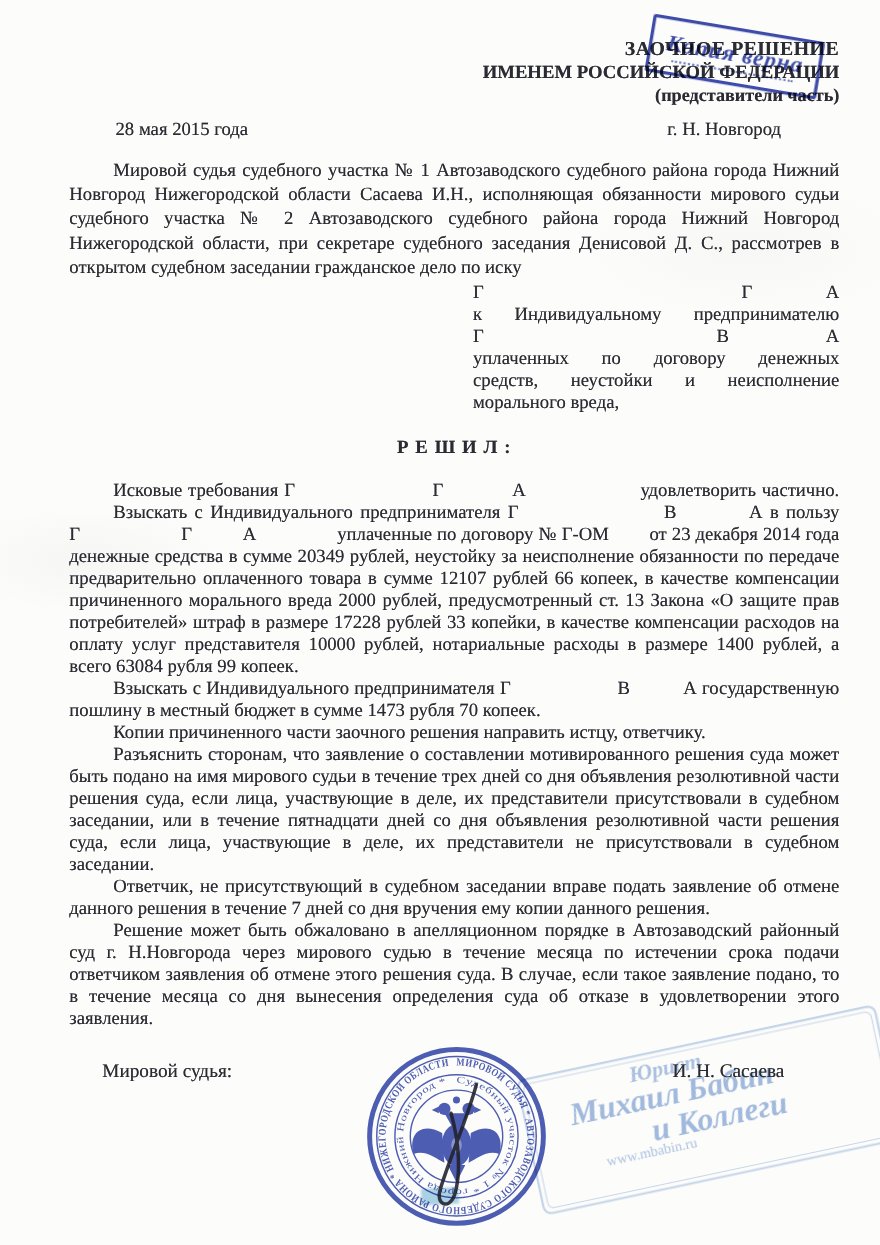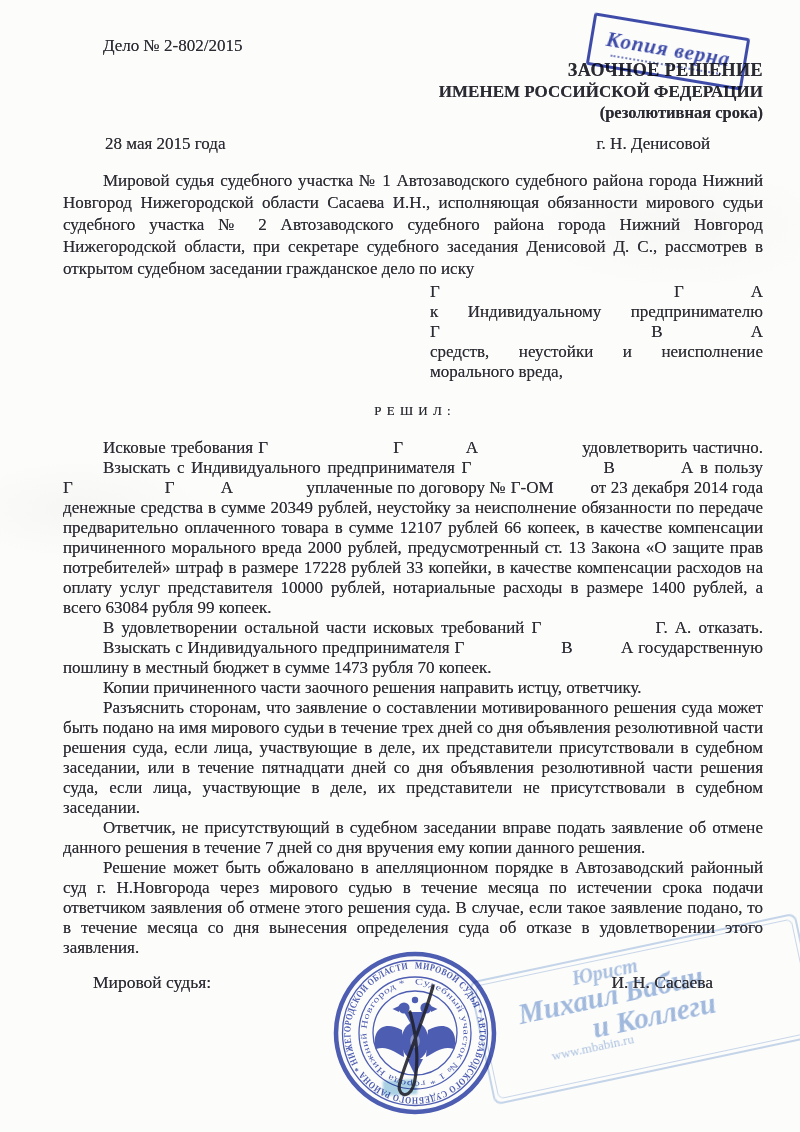--- a/index.html
+++ b/index.html
@@ -22,24 +22,24 @@
   .title-2{font-size:17px;font-weight:bold;}
   .title-3{font-size:16.5px;font-weight:bold;}
   .date-row{display:flex;justify-content:space-between;margin-top:11px;
     padding:0 53px 0 42px;font-size:17px;}
   .para{font-size:17px;line-height:20px;text-align:justify;text-indent:40px;margin:0;}
   .intro{margin-top:16px;line-height:22px;}
   .party{margin:2px 4px 0 367px;width:333px;font-size:17px;line-height:20px;}
   .party-line{text-align:justify;text-align-last:justify;white-space:pre-wrap;}
   .party-line.last{text-align-last:left;}
   .guided{margin-top:8px;}
-  .resolved{text-align:center;font-size:13px;margin:21px 0 19px;font-weight:normal;
+  .resolved{text-align:center;font-size:17px;margin:21px 0 19px;font-weight:bold;
     letter-spacing:1px;}
   .just-last{text-align-last:justify;}
-  .sig-row{display:flex;justify-content:space-between;margin-top:14px;
+  .sig-row{display:flex;justify-content:space-between;margin-top:27px;
     padding:0 50px 0 30px;font-size:17.5px;}
   
   .copy-stamp{
     position:absolute;left:589px;top:25px;width:152px;height:47px;
     border:3px solid #2e3da6;border-radius:3px;
     transform:rotate(9.5deg);z-index:3;mix-blend-mode:multiply;opacity:.92;
     display:flex;flex-direction:column;align-items:center;justify-content:center;
     color:#2e3da6;filter:blur(.3px);
   }
   .copy-stamp .txt{font-size:21px;font-weight:bold;font-style:italic;letter-spacing:1px;}
@@ -77,49 +77,48 @@
       <div class="wm-small">Юрист</div>
       <div class="wm-big">Михаил Бабин</div>
       <div class="wm-big2">и Коллеги</div>
       <div class="wm-url">www.mbabin.ru</div>
     </div>
   </div>
 
   <div class="smudge"></div>
 
   <div class="doc">
-    <div class="case-number">Дело № 2-802/2015</div>
 
     <div class="title-block">
       <div class="title-1">ЗАОЧНОЕ РЕШЕНИЕ</div>
       <div class="title-2">ИМЕНЕМ РОССИЙСКОЙ ФЕДЕРАЦИИ</div>
-      <div class="title-3">(резолютивная срока)</div>
+      <div class="title-3">(представители часть)</div>
     </div>
 
     <div class="date-row">
       <span>28 мая 2015 года</span>
-      <span>г. Н. Денисовой</span>
+      <span>г. Н. Новгород</span>
     </div>
 
     <p class="para intro">Мировой судья судебного участка № 1 Автозаводского судебного района города Нижний Новгород Нижегородской области Сасаева И.Н., исполняющая обязанности мирового судьи судебного участка № 2 Автозаводского судебного района города Нижний Новгород Нижегородской области, при секретаре судебного заседания Денисовой Д. С., рассмотрев в открытом судебном заседании гражданское дело по иску</p>
 
     <div class="party">
       <div class="party-line">Г&nbsp;&nbsp;&nbsp;&nbsp;&nbsp;&nbsp;&nbsp;&nbsp;&nbsp;&nbsp;&nbsp;&nbsp;&nbsp;&nbsp;&nbsp;&nbsp;&nbsp;&nbsp;&nbsp;&nbsp;&nbsp;&nbsp;&nbsp;&nbsp;&nbsp;&nbsp;&nbsp;&nbsp;Г&nbsp;&nbsp;&nbsp;&nbsp;&nbsp;&nbsp;&nbsp;&nbsp;А</div>
       <div class="party-line">к Индивидуальному предпринимателю</div>
       <div class="party-line">Г&nbsp;&nbsp;&nbsp;&nbsp;&nbsp;&nbsp;&nbsp;&nbsp;&nbsp;&nbsp;&nbsp;&nbsp;&nbsp;&nbsp;&nbsp;&nbsp;&nbsp;&nbsp;&nbsp;&nbsp;&nbsp;&nbsp;&nbsp;&nbsp;В&nbsp;&nbsp;&nbsp;&nbsp;&nbsp;&nbsp;&nbsp;&nbsp;&nbsp;&nbsp;А</div>
+      <div class="party-line">уплаченных по договору денежных</div>
       <div class="party-line">средств, неустойки и неисполнение</div>
       <div class="party-line last">морального вреда,</div>
     </div>
 
 
     <div class="resolved">Р Е Ш И Л :</div>
 
     <p class="para just-last">Исковые требования Г&nbsp;&nbsp;&nbsp;&nbsp;&nbsp;&nbsp;&nbsp;&nbsp;&nbsp;&nbsp;&nbsp;&nbsp;&nbsp;&nbsp;&nbsp;&nbsp;&nbsp;&nbsp;&nbsp;&nbsp;&nbsp;&nbsp;&nbsp;&nbsp;Г&nbsp;&nbsp;&nbsp;&nbsp;&nbsp;&nbsp;&nbsp;&nbsp;&nbsp;&nbsp;&nbsp;&nbsp;А&nbsp;&nbsp;&nbsp;&nbsp;&nbsp;&nbsp;&nbsp;&nbsp;&nbsp;&nbsp;&nbsp;&nbsp;&nbsp;&nbsp;&nbsp;&nbsp;&nbsp;&nbsp;&nbsp;&nbsp;удовлетворить частично.</p>
     <p class="para">Взыскать с Индивидуального предпринимателя Г&nbsp;&nbsp;&nbsp;&nbsp;&nbsp;&nbsp;&nbsp;&nbsp;&nbsp;&nbsp;&nbsp;&nbsp;&nbsp;&nbsp;&nbsp;&nbsp;&nbsp;&nbsp;&nbsp;&nbsp;В&nbsp;&nbsp;&nbsp;&nbsp;&nbsp;&nbsp;&nbsp;&nbsp;&nbsp;&nbsp;А в пользу Г&nbsp;&nbsp;&nbsp;&nbsp;&nbsp;&nbsp;&nbsp;&nbsp;&nbsp;&nbsp;&nbsp;&nbsp;&nbsp;&nbsp;&nbsp;&nbsp;&nbsp;&nbsp;&nbsp;&nbsp;Г&nbsp;&nbsp;&nbsp;&nbsp;&nbsp;&nbsp;&nbsp;&nbsp;&nbsp;&nbsp;А&nbsp;&nbsp;&nbsp;&nbsp;&nbsp;&nbsp;&nbsp;&nbsp;&nbsp;&nbsp;&nbsp;&nbsp;&nbsp;&nbsp;&nbsp;&nbsp;уплаченные по договору № Г-ОМ&nbsp;&nbsp;&nbsp;&nbsp;&nbsp;&nbsp;&nbsp;&nbsp;от 23 декабря 2014 года денежные средства в сумме 20349 рублей, неустойку за неисполнение обязанности по передаче предварительно оплаченного товара в сумме 12107 рублей 66 копеек, в качестве компенсации причиненного морального вреда 2000 рублей, предусмотренный ст. 13 Закона «О защите прав потребителей» штраф  в размере 17228  рублей 33 копейки, в качестве компенсации расходов на оплату услуг представителя 10000 рублей, нотариальные расходы в размере 1400 рублей,  а всего 63084 рубля 99 копеек.</p>
-    <p class="para just-last">В удовлетворении остальной части исковых требований Г&nbsp;&nbsp;&nbsp;&nbsp;&nbsp;&nbsp;&nbsp;&nbsp;&nbsp;&nbsp;&nbsp;&nbsp;&nbsp;&nbsp;&nbsp;&nbsp;Г. А. отказать.</p>
     <p class="para">Взыскать с Индивидуального предпринимателя Г&nbsp;&nbsp;&nbsp;&nbsp;&nbsp;&nbsp;&nbsp;&nbsp;&nbsp;&nbsp;&nbsp;&nbsp;&nbsp;&nbsp;&nbsp;&nbsp;&nbsp;&nbsp;&nbsp;&nbsp;В&nbsp;&nbsp;&nbsp;&nbsp;&nbsp;&nbsp;&nbsp;&nbsp;&nbsp;&nbsp;А государственную пошлину в местный бюджет в сумме  1473 рубля 70 копеек.</p>
     <p class="para">Копии причиненного части заочного решения направить истцу, ответчику.</p>
     <p class="para">Разъяснить сторонам, что заявление о составлении мотивированного решения суда может быть подано на имя мирового судьи в течение трех дней со дня объявления резолютивной части решения суда, если лица, участвующие в деле, их представители присутствовали в судебном заседании, или  в течение пятнадцати дней со дня объявления резолютивной части решения суда, если лица, участвующие в деле, их представители не присутствовали в судебном заседании.</p>
     <p class="para">Ответчик, не присутствующий в судебном заседании вправе подать заявление об отмене данного решения в течение 7 дней со дня вручения ему копии данного решения.</p>
     <p class="para">Решение может быть обжаловано в апелляционном порядке в Автозаводский районный суд г. Н.Новгорода через мирового судью в течение  месяца по истечении срока подачи ответчиком заявления об отмене этого решения суда. В случае, если такое заявление подано, то в течение  месяца со дня вынесения определения суда об отказе в удовлетворении этого заявления.</p>
 
     <div class="sig-row">
       <span>Мировой судья:</span>
       <span>И. Н. Сасаева</span>
     </div>

